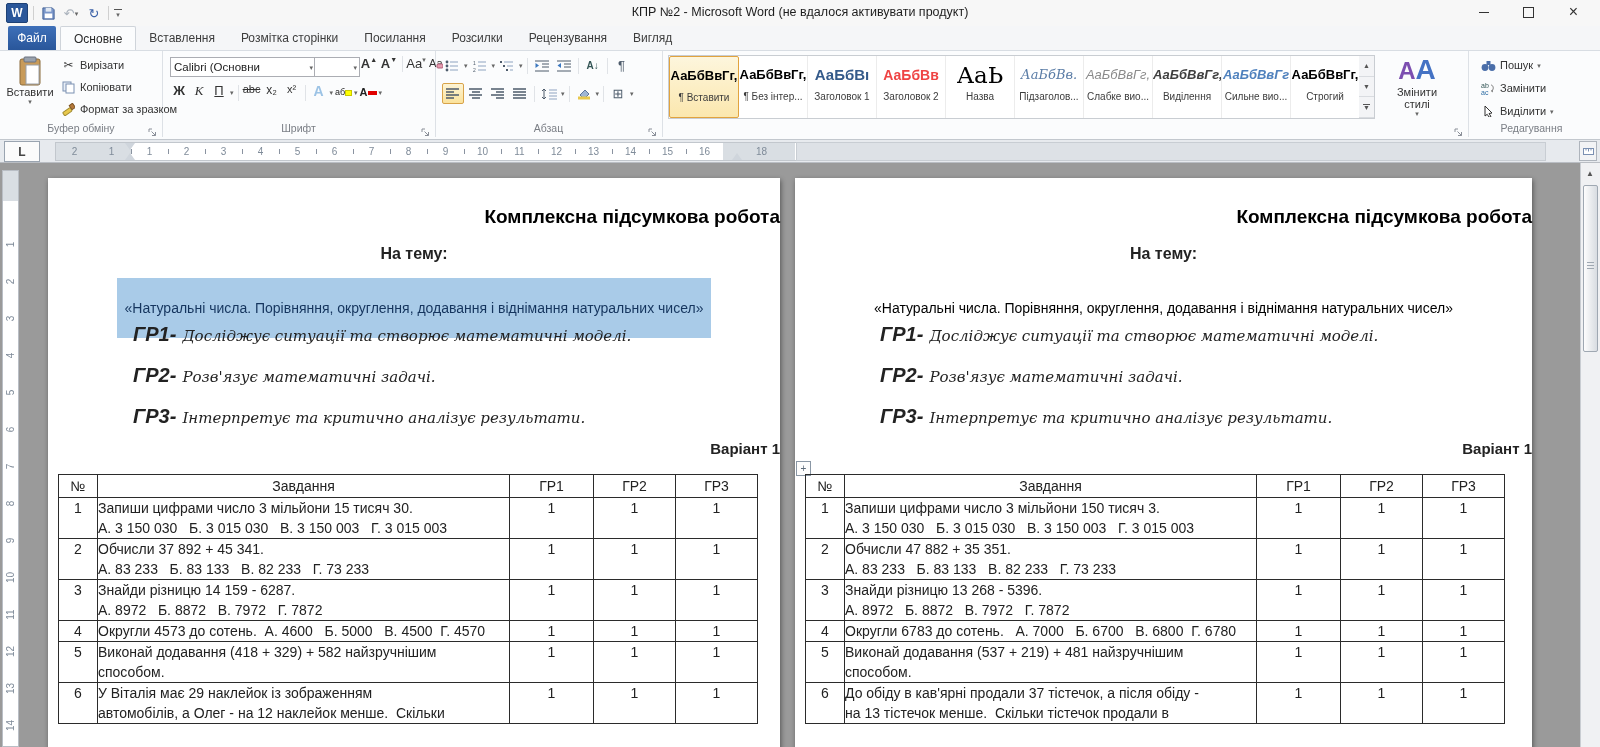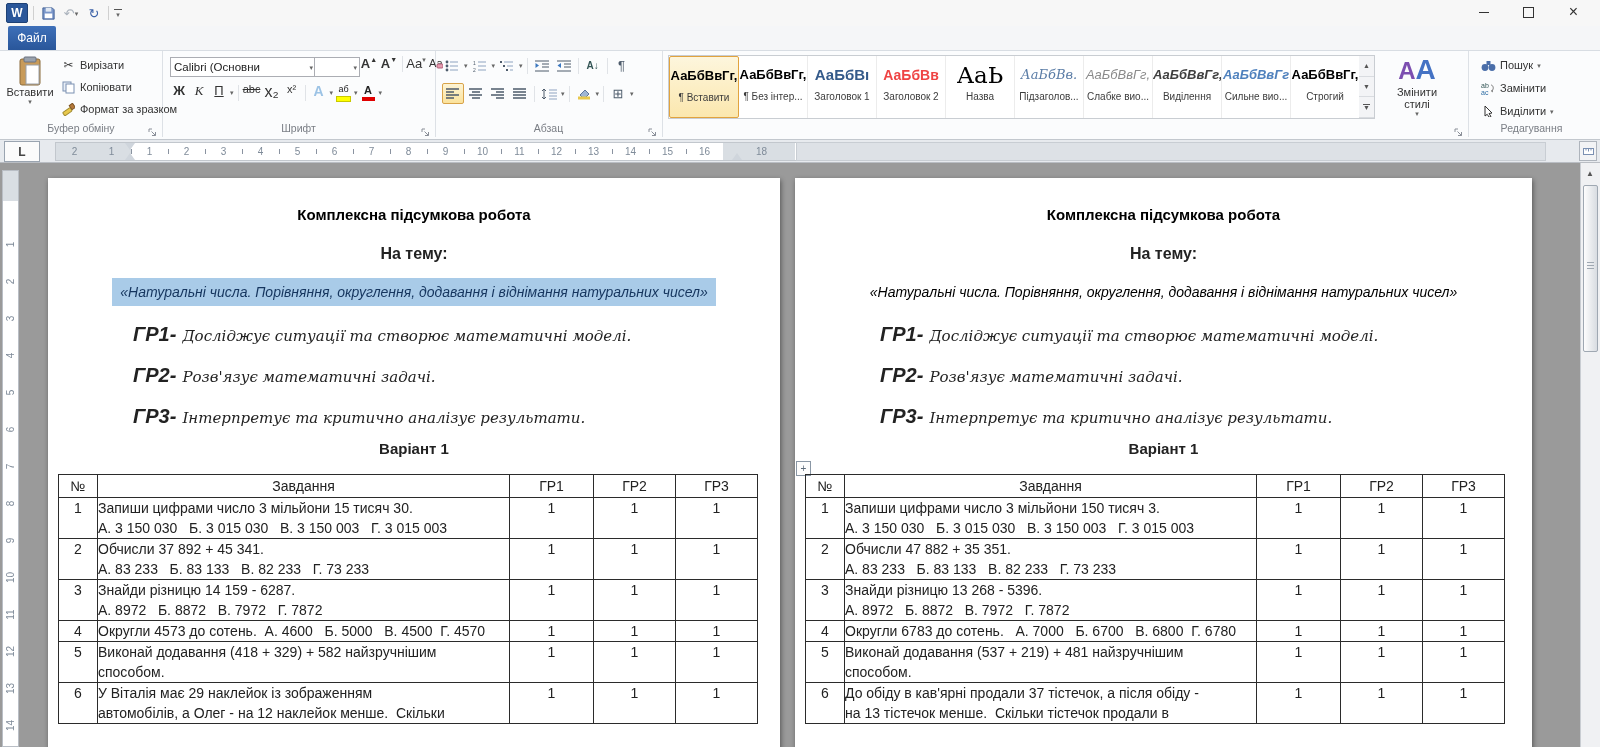--- a/index.html
+++ b/index.html
@@ -52,21 +52,21 @@
          display:flex;align-items:center;padding:0 3px;position:relative;}
   .combo .caret{position:absolute;right:2px;top:6px;}
   .fname{position:absolute;left:8px;top:6px;width:138px;}
   .fsize{position:absolute;left:152px;top:6px;width:38px;}
   .fr1{position:absolute;left:198px;top:5px;display:flex;align-items:flex-start;gap:2px;}
   .fr2{position:absolute;left:8px;top:32px;display:flex;align-items:center;gap:2px;}
   .fmt{font-size:13px;width:18px;height:19px;display:flex;align-items:flex-start;justify-content:center;color:#333;}
   .bold-g{font-weight:bold;} .ital-g{font-style:italic;font-family:"Liberation Serif",serif;}
   .und-g{text-decoration:underline;} .strike-g{font-size:11px;text-decoration:line-through;}
   .sep-v{width:1px;height:16px;background:#e0e3e7;margin:0 2px;}
-  .colorbtn{display:flex;flex-direction:column;align-items:center;width:17px;}
+  .colorbtn{display:flex;flex-direction:row;align-items:center;width:17px;}
   .colorbtn .l{font-size:11px;font-weight:bold;line-height:11px;}
   .cbar{width:13px;height:4px;margin-top:1px;}
   .effects-a{color:#9cc3e5;font-weight:bold;font-size:14px;}
   .grow-shrink{display:flex;align-items:flex-start;font-weight:bold;font-size:13px;}
   .grow-shrink sup{font-size:7px;}
   
   .g-par{left:435px;width:227px;}
   .pr1{position:absolute;left:7px;top:5px;display:flex;align-items:center;gap:2px;}
   .pr2{position:absolute;left:7px;top:32px;display:flex;align-items:center;gap:2px;}
   .pbtn{width:20px;height:19px;display:flex;align-items:center;justify-content:center;}
@@ -115,30 +115,30 @@
   
   .docarea{position:absolute;top:163px;left:0;width:1600px;height:584px;background:#9a9a9a;overflow:hidden;}
   .vruler{position:absolute;left:2px;top:7px;width:15px;bottom:0;background:#fff;border:1px solid #b9bec5;}
   .vcap{position:absolute;left:0;right:0;top:0;height:30px;background:#d9dee3;}
   .vcells{position:absolute;left:0;right:0;top:55px;display:flex;flex-direction:column;}
   .vcell{height:37px;flex:0 0 37px;display:flex;align-items:center;justify-content:center;
          font-size:10px;color:#7f8b99;transform:rotate(0);}
   .vcell span{transform:rotate(-90deg);display:block;}
   .page{position:absolute;top:15px;width:732px;height:640px;background:#fff;box-shadow:1px 2px 5px rgba(0,0,0,.45);}
   .kind-left{left:48px;} .kind-right{left:795px;width:737px;}
-  .pg-title{position:absolute;top:28px;left:0;right:0;text-align:center;font-size:15px;font-weight:bold;color:#000;}
+  .pg-title{position:absolute;top:28px;left:0;right:0;text-align:right;font-size:19px;font-weight:bold;color:#000;}
   .pg-sub{position:absolute;top:67px;left:0;right:0;text-align:center;font-size:16px;font-weight:bold;}
   .pg-topic{position:absolute;top:100px;left:0;right:0;text-align:center;font-size:14px;}
-  .pg-topic .t{display:inline-block;padding:6px 8px;color:#000;font-style:italic;}
+  .pg-topic .t{display:inline-block;padding:22px 8px;color:#000;}
   .pg-topic .t.hl{background:#a9cbe8;color:#15355e;}
   .gr-block{position:absolute;top:146px;left:85px;right:30px;}
   .gr-line{margin-bottom:19px;line-height:20px;white-space:nowrap;}
   .gr-label{font-size:20px;font-weight:bold;margin-right:6px;font-style:italic;}
   .gr-text{font-size:15px;font-style:italic;font-family:"DejaVu Serif",serif;margin-top:39px;}
-  .pg-variant{position:absolute;top:262px;left:0;right:0;text-align:center;font-size:15px;font-weight:bold;}
+  .pg-variant{position:absolute;top:262px;left:0;right:0;text-align:right;font-size:15px;font-weight:bold;}
   .doc-table{position:absolute;top:296px;left:10px;border-collapse:collapse;table-layout:fixed;}
   .doc-table th,.doc-table td{border:1px solid #2b2b2b;font-size:14px;line-height:20px;padding:0;}
   .doc-table th{font-weight:normal;height:22px;text-align:center;}
   .doc-table td{vertical-align:top;}
   .c-num{text-align:center;padding-top:1px;}
   .c-task{padding:1px 6px;}
   .task-line{white-space:pre;overflow:hidden;}
   .c-gr{text-align:center;padding-top:1px;}
   .move-handle{position:absolute;left:1px;top:283px;width:13px;height:13px;border:1px solid #8a97a5;background:#fdfdfd;
                display:none;align-items:center;justify-content:center;font-size:10px;color:#5d6b7a;line-height:1;}
@@ -172,35 +172,46 @@
       </div>
     <div class="qbtn">
         <span class="redo-glyph">↻</span>
       </div>
     <div class="qsep"></div>
     <div class="qat-more">
         <span class="bar"></span>
         <span class="caret">▾</span>
       </div>
   </div>
+  <div class="title-text">КПР №2 - Microsoft Word (не вдалося активувати продукт)</div>
   <div class="winbtns">
     <div class="winbtn">
         <span class="min-glyph"></span>
       </div>
     <div class="winbtn">
         <span class="restore-glyph"></span>
       </div>
     <div class="winbtn">
         <span class="close-glyph">×</span>
       </div>
   </div>
 </div>
 
 <div class="tabrow">
   <div class="file-tab">Файл</div>
+  <div class="tabs">
+
+  <div class="tab active">Основне</div>
+      <div class="tab">Вставлення</div>
+      <div class="tab">Розмітка сторінки</div>
+      <div class="tab">Посилання</div>
+      <div class="tab">Розсилки</div>
+      <div class="tab">Рецензування</div>
+      <div class="tab">Вигляд</div>
+    </div>
   <div class="ribbon-collapse">△</div>
   <div class="ribbon-help">?</div>
 </div>
 
 <div class="ribbon">
 
   <div class="grp g-clip">
     <div class="paste-btn">
       <svg width="26" height="30" viewBox="0 0 22 30">
           <rect x="1" y="3" width="20" height="26" rx="2" fill="#c89b5a" stroke="#8a6a3a"></rect>
@@ -271,21 +282,21 @@
           </svg>
         </div>
     </div>
     <div class="fr2">
       <div class="fmt bold-g">Ж</div>
       <div class="fmt ital-g">К</div>
       <div class="fmt und-g">П</div>
       <span class="caret">▾</span>
       <div class="sep-v"></div>
       <div class="fmt strike-g">abc</div>
-      <div class="fmt" style="font-size:16px">х₂</div>
+      <div class="fmt" style="font-size:12px">х₂</div>
       <div class="fmt" style="font-size:11px">х²</div>
       <div class="sep-v"></div>
       <div class="fmt effects-a">А</div>
       <span class="caret">▾</span>
       <div class="colorbtn">
           <span class="l" style="font-weight:normal;font-size:9px">аб</span>
           <span class="cbar" style="background:#ffff00;border:1px solid #c9c900"></span>
         </div>
       <span class="caret">▾</span>
       <div class="colorbtn">

